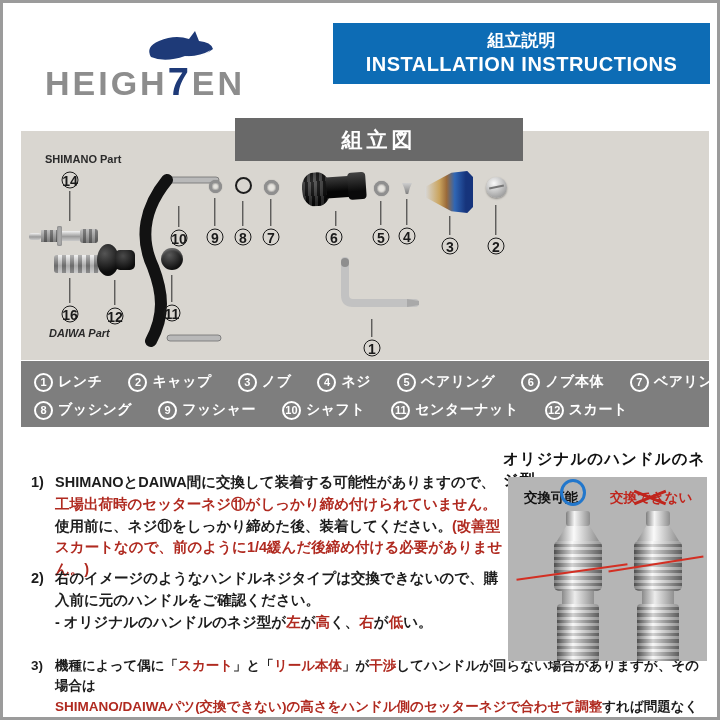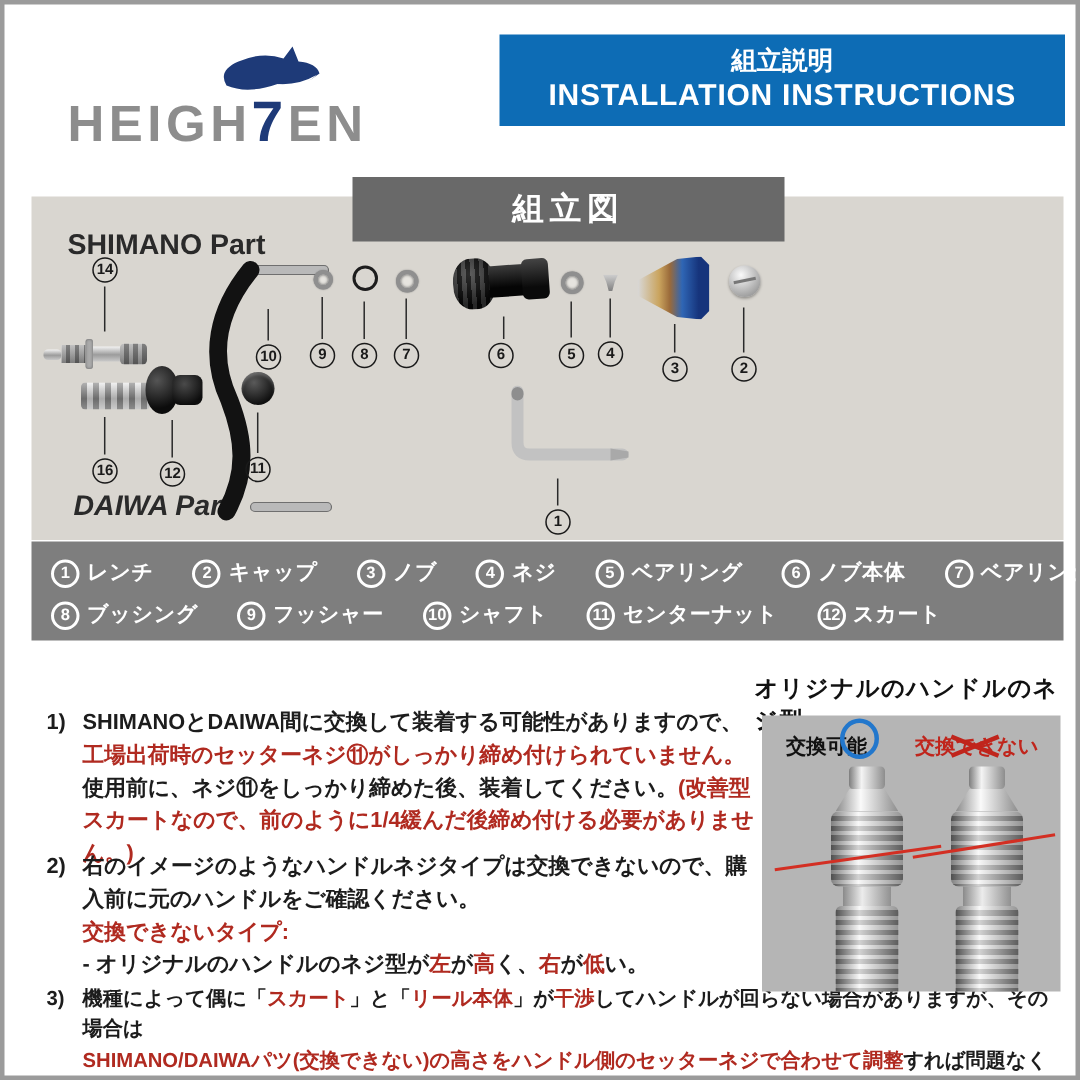--- a/index.html
+++ b/index.html
@@ -11,22 +11,22 @@
   #logo .word{position:absolute;left:0;top:28px;font-size:34px;font-weight:bold;color:#8d8d8d;letter-spacing:3px;white-space:nowrap;}
   #logo .seven{color:#1e3a78;font-size:38px;font-weight:bold;}
   #whale{position:absolute;left:96px;top:-4px;width:86px;height:40px;}
   #banner{position:absolute;left:330px;top:20px;width:377px;height:61px;background:#0d6cb5;color:#fff;display:flex;flex-direction:column;align-items:center;justify-content:center;line-height:1.25;}
   #banner .jp{font-size:17px;font-weight:bold;}
   #banner .en{font-size:20px;font-weight:bold;letter-spacing:0.5px;}
 
   
   #diagram-title{position:absolute;left:232px;top:115px;width:288px;height:43px;background:#696969;color:#fff;font-size:21px;font-weight:bold;text-align:center;line-height:43px;z-index:5;letter-spacing:4px;}
   #diagram-panel{position:absolute;left:18px;top:128px;width:688px;height:229px;background:#d9d6d0;}
-  .part-label{position:absolute;font-size:19px;font-weight:bold;color:#2a2a2a;}
-  .callout{position:absolute;width:17px;height:17px;border:1.4px solid #1a1a1a;border-radius:50%;color:#1a1a1a;font-size:10px;font-weight:bold;display:flex;align-items:center;justify-content:center;transform:translate(-50%,-50%);background:transparent;}
+  .part-label{position:absolute;font-size:11px;font-weight:bold;color:#2a2a2a;}
+  .callout{position:absolute;width:17px;height:17px;border:1.4px solid #1a1a1a;border-radius:50%;color:#1a1a1a;font-size:14px;font-weight:bold;display:flex;align-items:center;justify-content:center;transform:translate(-50%,-50%);background:transparent;}
   .leader{position:absolute;width:1.4px;background:#2a2a2a;transform:translateX(-50%);}
 
   
   .silver{background:linear-gradient(180deg,#f2f2f2,#9c9c9c 55%,#c9c9c9);}
   .ridged{background:repeating-linear-gradient(90deg,#cfcfcf 0 3px,#8a8a8a 3px 6px),linear-gradient(180deg,#eee,#999);background-blend-mode:multiply;}
   #part14{position:absolute;left:8px;top:95px;width:74px;height:20px;display:flex;align-items:center;}
   #part14 .tip{width:12px;height:7px;border-radius:3px;}
   #part14 .seg{width:16px;height:12px;}
   #part14 .disc{width:5px;height:20px;border-radius:2px;background:#aaa;box-shadow:inset 0 0 2px #666;}
   #part14 .shaft{width:18px;height:10px;}
@@ -229,21 +229,20 @@
       </div>
   </div>
 
   <div id="note1" class="note">
     <span class="prefix">1)</span>
     <div class="body"><span>SHIMANOとDAIWA間に交換して装着する可能性がありますので、</span><span class="red">工場出荷時のセッターネジ⑪がしっかり締め付けられていません。</span><span>使用前に、ネジ⑪をしっかり締めた後、装着してください。</span><span class="red">(改善型スカートなので、前のように1/4緩んだ後締め付ける必要がありません。)</span></div>
   </div>
   <div id="note2" class="note">
     <span class="prefix">2)</span>
     <div class="body"><span>右のイメージのようなハンドルネジタイプは交換できないので、購入前に元のハンドルをご確認ください。
-</span><span class="red">交換できないタイプ:
 </span><span>- オリジナルのハンドルのネジ型が</span><span class="red">左</span><span>が</span><span class="red">高</span><span>く、</span><span class="red">右</span><span>が</span><span class="red">低</span><span>い。</span></div>
   </div>
   <div id="note3" class="note">
     <span class="prefix">3)</span>
     <div class="body"><span>機種によって偶に「</span><span class="red">スカート</span><span>」と「</span><span class="red">リール本体</span><span>」が</span><span class="red">干渉</span><span>してハンドルが回らない場合がありますが、その場合は
 </span><span class="red">SHIMANO/DAIWAパツ(交換できない)の高さをハンドル側のセッターネジで合わせて調整</span><span>すれば問題なく使用できます。</span></div>
   </div>
 
   <div id="screw-heading">オリジナルのハンドルのネジ型</div>
   <div id="screw-panel">

